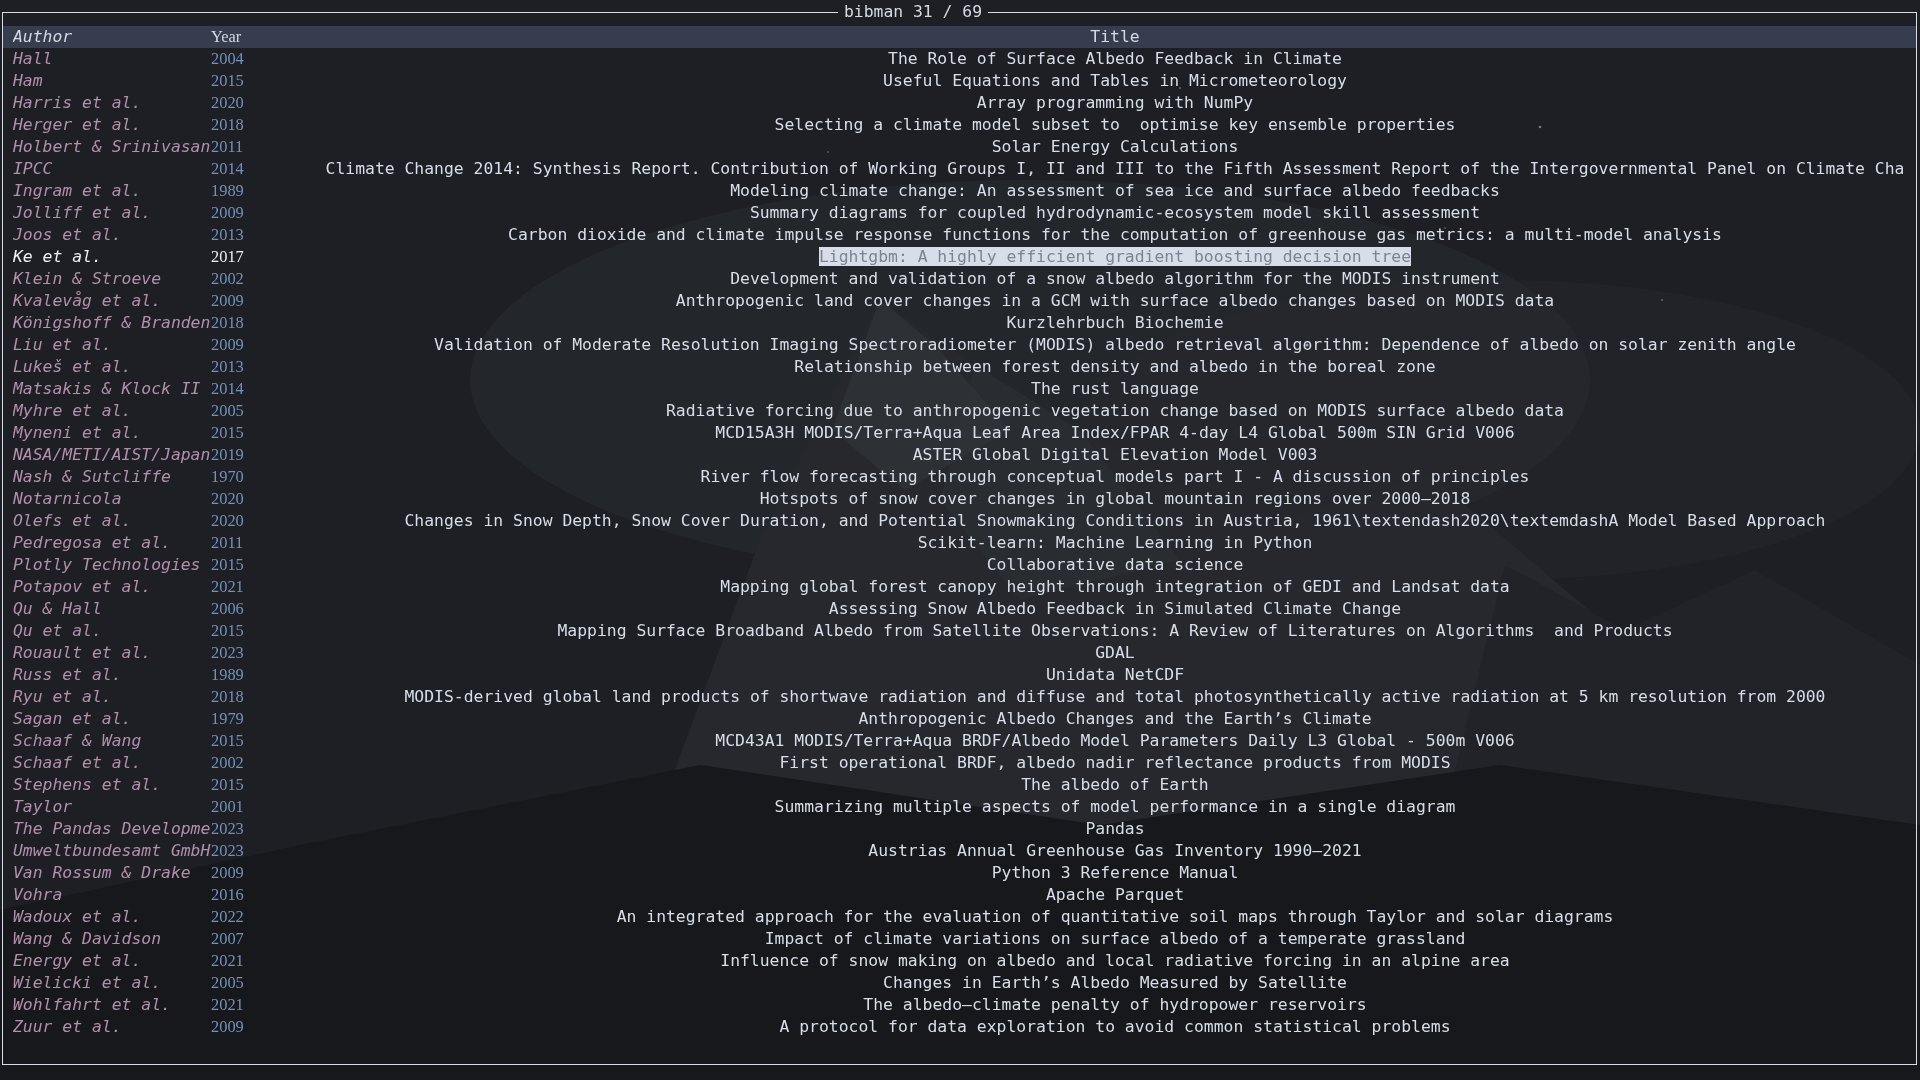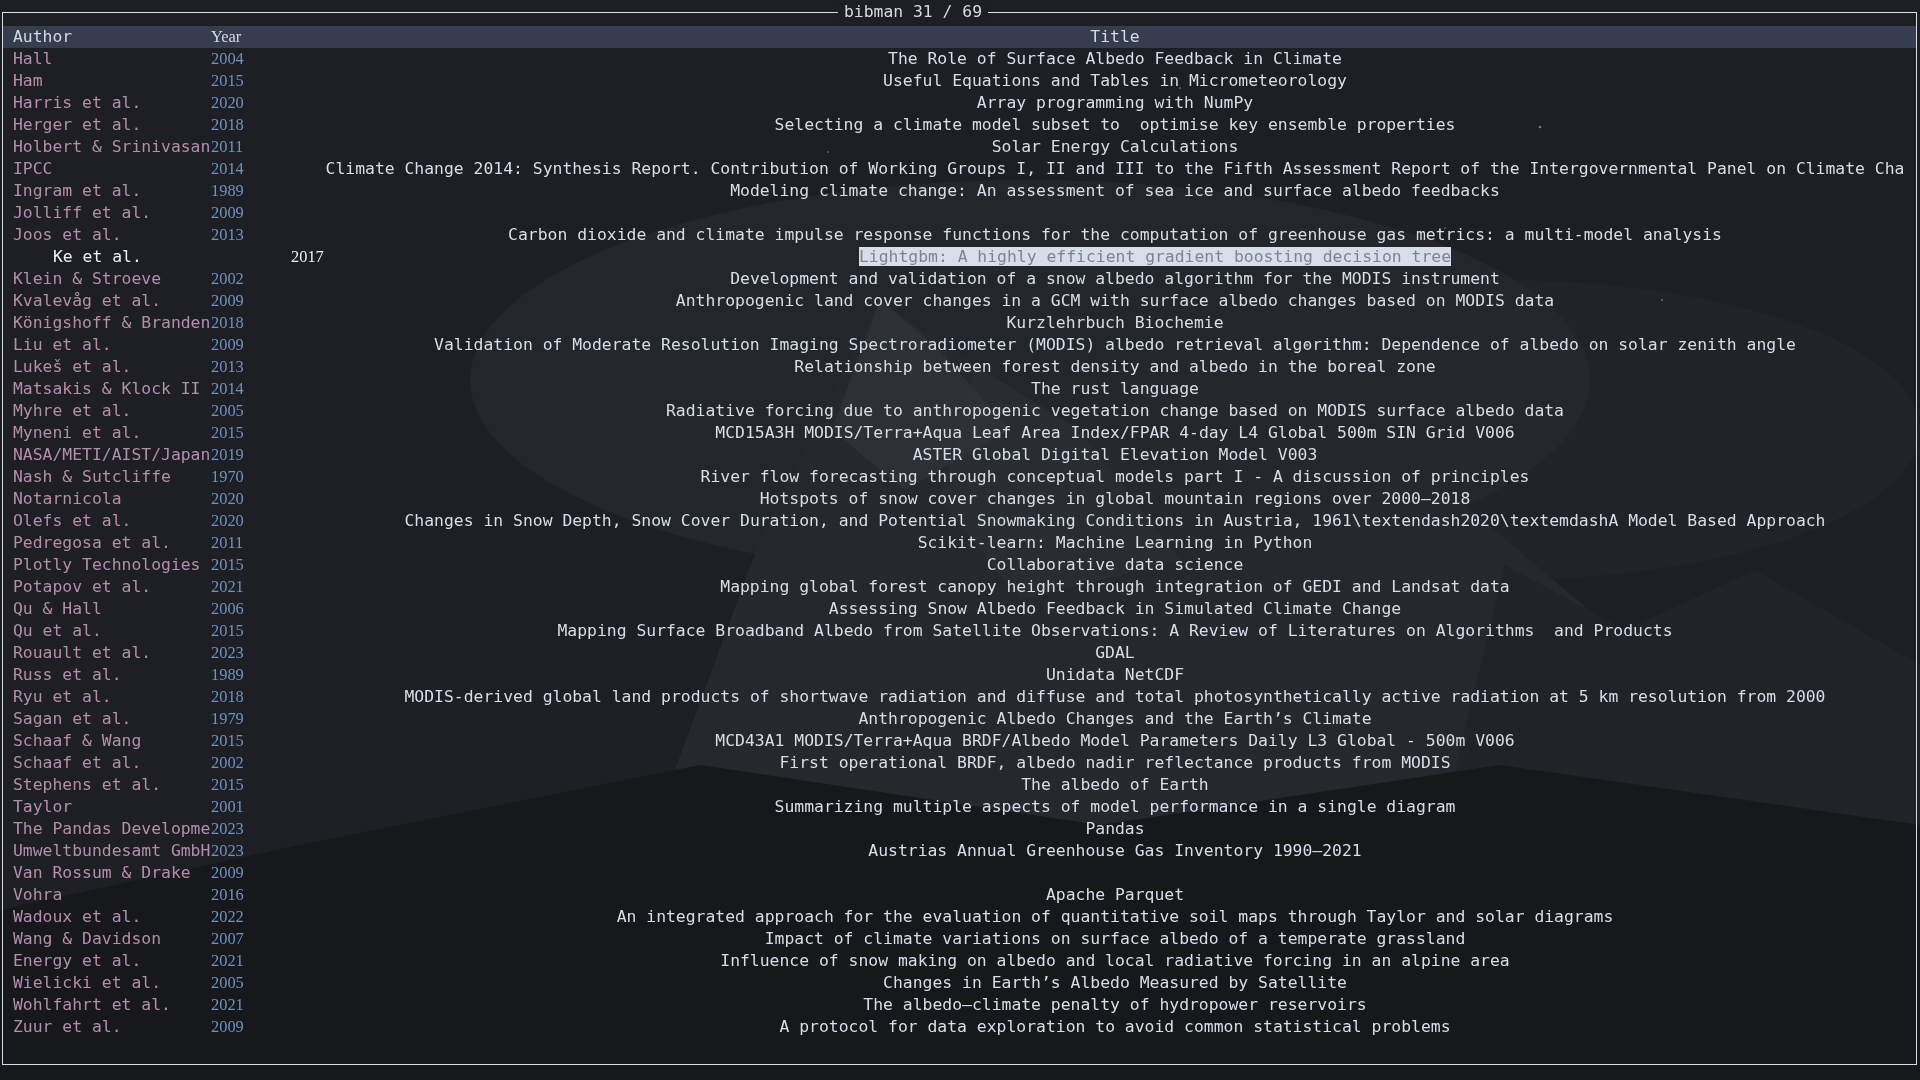--- a/index.html
+++ b/index.html
@@ -34,24 +34,24 @@
   .header-row{
     position:absolute;left:0;top:13px;width:100%;height:22px;
     background:var(--c-header-bg);color:var(--c-header-fg);
   }
   .table-body{position:absolute;left:0;top:35px;width:100%;height:1012px;overflow:hidden;}
   .row{
     display:flex;height:22px;line-height:22px;white-space:pre;
     padding-left:10px;overflow:hidden;
   }
   .header-row .col-author,.header-row .col-year,.header-row .col-title{color:var(--c-header-fg);}
-  .col-author{width:198px;flex:0 0 198px;overflow:hidden;color:var(--c-author);}
+  .col-author{width:198px;flex:0 0 198px;overflow:hidden;color:var(--c-author);font-style:italic;}
   .col-year{width:103px;flex:0 0 103px;overflow:hidden;color:var(--c-year);font-family:Liberation Serif, serif;}
   .col-title{flex:1 1 auto;overflow:hidden;color:var(--c-title);text-align:center;}
-  .row.selected .col-author,.row.selected .col-year{color:var(--c-sel-fg);margin-left:40px;}
+  .row.selected .col-author,.row.selected .col-year{color:var(--c-sel-fg);}
   .row.selected .title-text{background:var(--c-sel-bg);color:var(--c-sel-title-fg);margin-top:32px;}
 </style>
 </head>
 <body>
 
 <div class="screen">
 
   <svg class="wallpaper" viewBox="0 0 1920 1080" preserveAspectRatio="none" aria-hidden="true">
     <rect x="0" y="0" width="1920" height="1080" fill="#1d1f24"></rect>
     <ellipse cx="1030" cy="380" rx="560" ry="200" fill="#2d2f35" opacity="0.45"></ellipse>
@@ -113,20 +113,21 @@
     <span class="col-title"><span class="title-text">Climate Change 2014: Synthesis Report. Contribution of Working Groups I, II and III to the Fifth Assessment Report of the Intergovernmental Panel on Climate Cha</span></span>
   </div>
         <div class="row">
     <span class="col-author">Ingram et al.</span>
     <span class="col-year">1989</span>
     <span class="col-title"><span class="title-text">Modeling climate change: An assessment of sea ice and surface albedo feedbacks</span></span>
   </div>
         <div class="row">
     <span class="col-author">Jolliff et al.</span>
     <span class="col-year">2009</span>
+    <span class="col-title"><span class="title-text">Summary diagrams for coupled hydrodynamic-ecosystem model skill assessment</span></span>
   </div>
         <div class="row">
     <span class="col-author">Joos et al.</span>
     <span class="col-year">2013</span>
     <span class="col-title"><span class="title-text">Carbon dioxide and climate impulse response functions for the computation of greenhouse gas metrics: a multi-model analysis</span></span>
   </div>
         <div class="row selected">
     <span class="col-author">Ke et al.</span>
     <span class="col-year">2017</span>
     <span class="col-title"><span class="title-text">Lightgbm: A highly efficient gradient boosting decision tree</span></span>
@@ -262,20 +263,21 @@
     <span class="col-title"><span class="title-text">Pandas</span></span>
   </div>
         <div class="row">
     <span class="col-author">Umweltbundesamt GmbH</span>
     <span class="col-year">2023</span>
     <span class="col-title"><span class="title-text">Austrias Annual Greenhouse Gas Inventory 1990–2021</span></span>
   </div>
         <div class="row">
     <span class="col-author">Van Rossum &amp; Drake</span>
     <span class="col-year">2009</span>
+    <span class="col-title"><span class="title-text">Python 3 Reference Manual</span></span>
   </div>
         <div class="row">
     <span class="col-author">Vohra</span>
     <span class="col-year">2016</span>
     <span class="col-title"><span class="title-text">Apache Parquet</span></span>
   </div>
         <div class="row">
     <span class="col-author">Wadoux et al.</span>
     <span class="col-year">2022</span>
     <span class="col-title"><span class="title-text">An integrated approach for the evaluation of quantitative soil maps through Taylor and solar diagrams</span></span>

